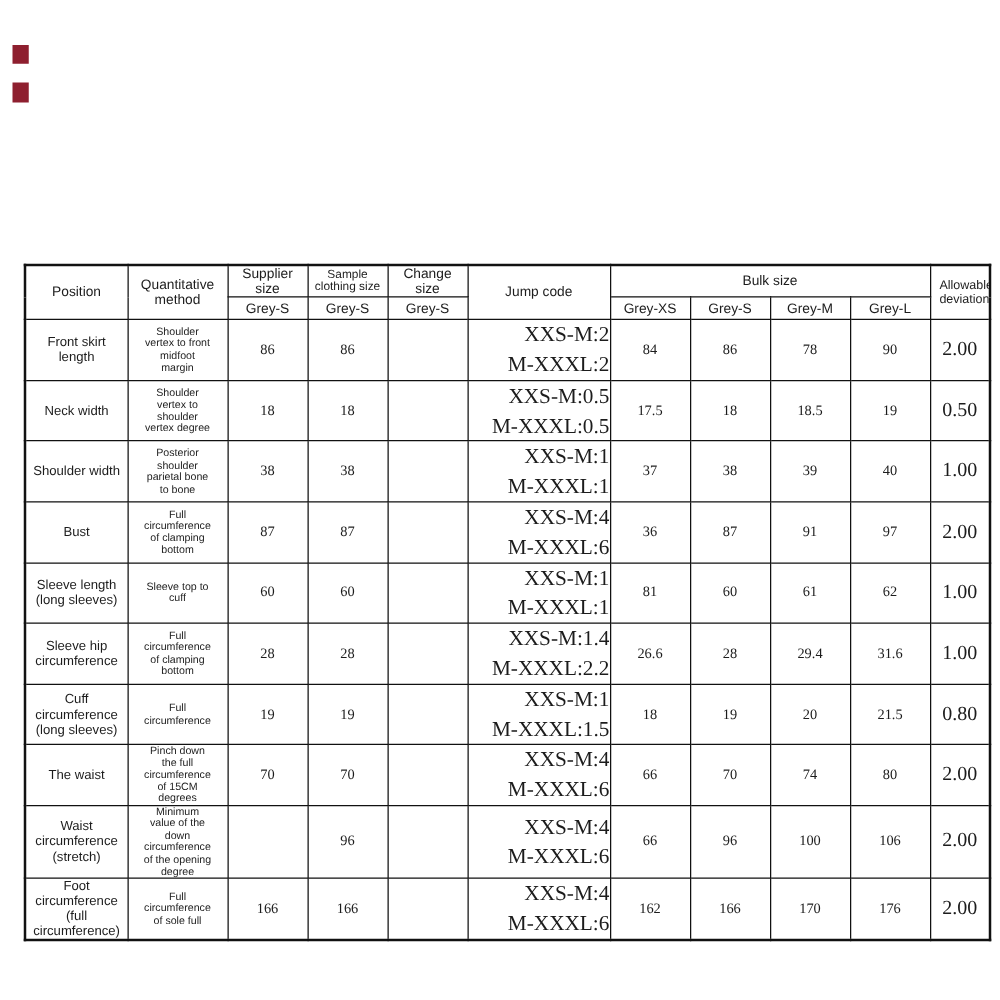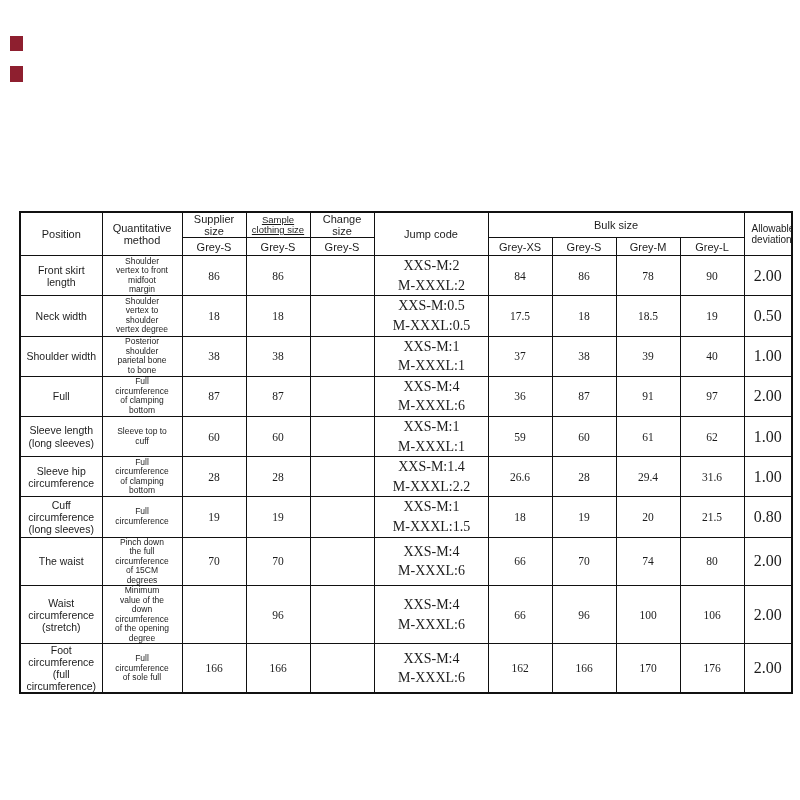--- a/index.html
+++ b/index.html
@@ -34,30 +34,30 @@
   }
   .size-chart thead tr.h1 { height: 20px; }
   .size-chart thead tr.h2 { height: 18px; }
   .size-chart tbody tr { height: 33px; }
 
   .size-chart th {
     font-weight: normal;
     font-size: 11px;
     line-height: 1.1;
   }
-  th.small-h { font-size: 9.5px; text-decoration: underline; }
+  th.small-h { font-size: 9.5px; }
   th.dev-h   { font-size: 10px; padding: 0 7px; }
 
   td.pos    { font-size: 10.5px; line-height: 1.15; }
   td.method { font-size: 8.5px;  line-height: 1.12; padding: 0 12px; }
   td.num    { font-family: "Liberation Serif", serif; font-size: 11.5px; }
   td.jump   {
     font-family: "Liberation Serif", serif;
-    font-size: 14px;
-    text-align: center;
+    font-size: 17px;
+    text-align: right;
     padding: 0 0 0 1px;
     white-space: pre-line;
     line-height: 1.4;
     vertical-align: middle;
   }
   td.dev { font-family: "Liberation Serif", serif; font-size: 16px; }
 </style>
 </head>
 <body>
 
@@ -140,42 +140,42 @@
           <td class="num"></td>
           <td class="jump">XXS-M:1
 M-XXXL:1</td>
           <td class="num">37</td>
           <td class="num">38</td>
           <td class="num">39</td>
           <td class="num">40</td>
           <td class="dev">1.00</td>
         </tr>
         <tr>
-          <td class="pos">Full</td>
+          <td class="pos">Bust</td>
           <td class="method">Full circumference of clamping bottom</td>
           <td class="num">87</td>
           <td class="num">87</td>
           <td class="num"></td>
           <td class="jump">XXS-M:4
 M-XXXL:6</td>
           <td class="num">36</td>
           <td class="num">87</td>
           <td class="num">91</td>
           <td class="num">97</td>
           <td class="dev">2.00</td>
         </tr>
         <tr>
           <td class="pos">Sleeve length (long sleeves)</td>
           <td class="method">Sleeve top to cuff</td>
           <td class="num">60</td>
           <td class="num">60</td>
           <td class="num"></td>
           <td class="jump">XXS-M:1
 M-XXXL:1</td>
-          <td class="num">59</td>
+          <td class="num">81</td>
           <td class="num">60</td>
           <td class="num">61</td>
           <td class="num">62</td>
           <td class="dev">1.00</td>
         </tr>
         <tr>
           <td class="pos">Sleeve hip circumference</td>
           <td class="method">Full circumference of clamping bottom</td>
           <td class="num">28</td>
           <td class="num">28</td>

